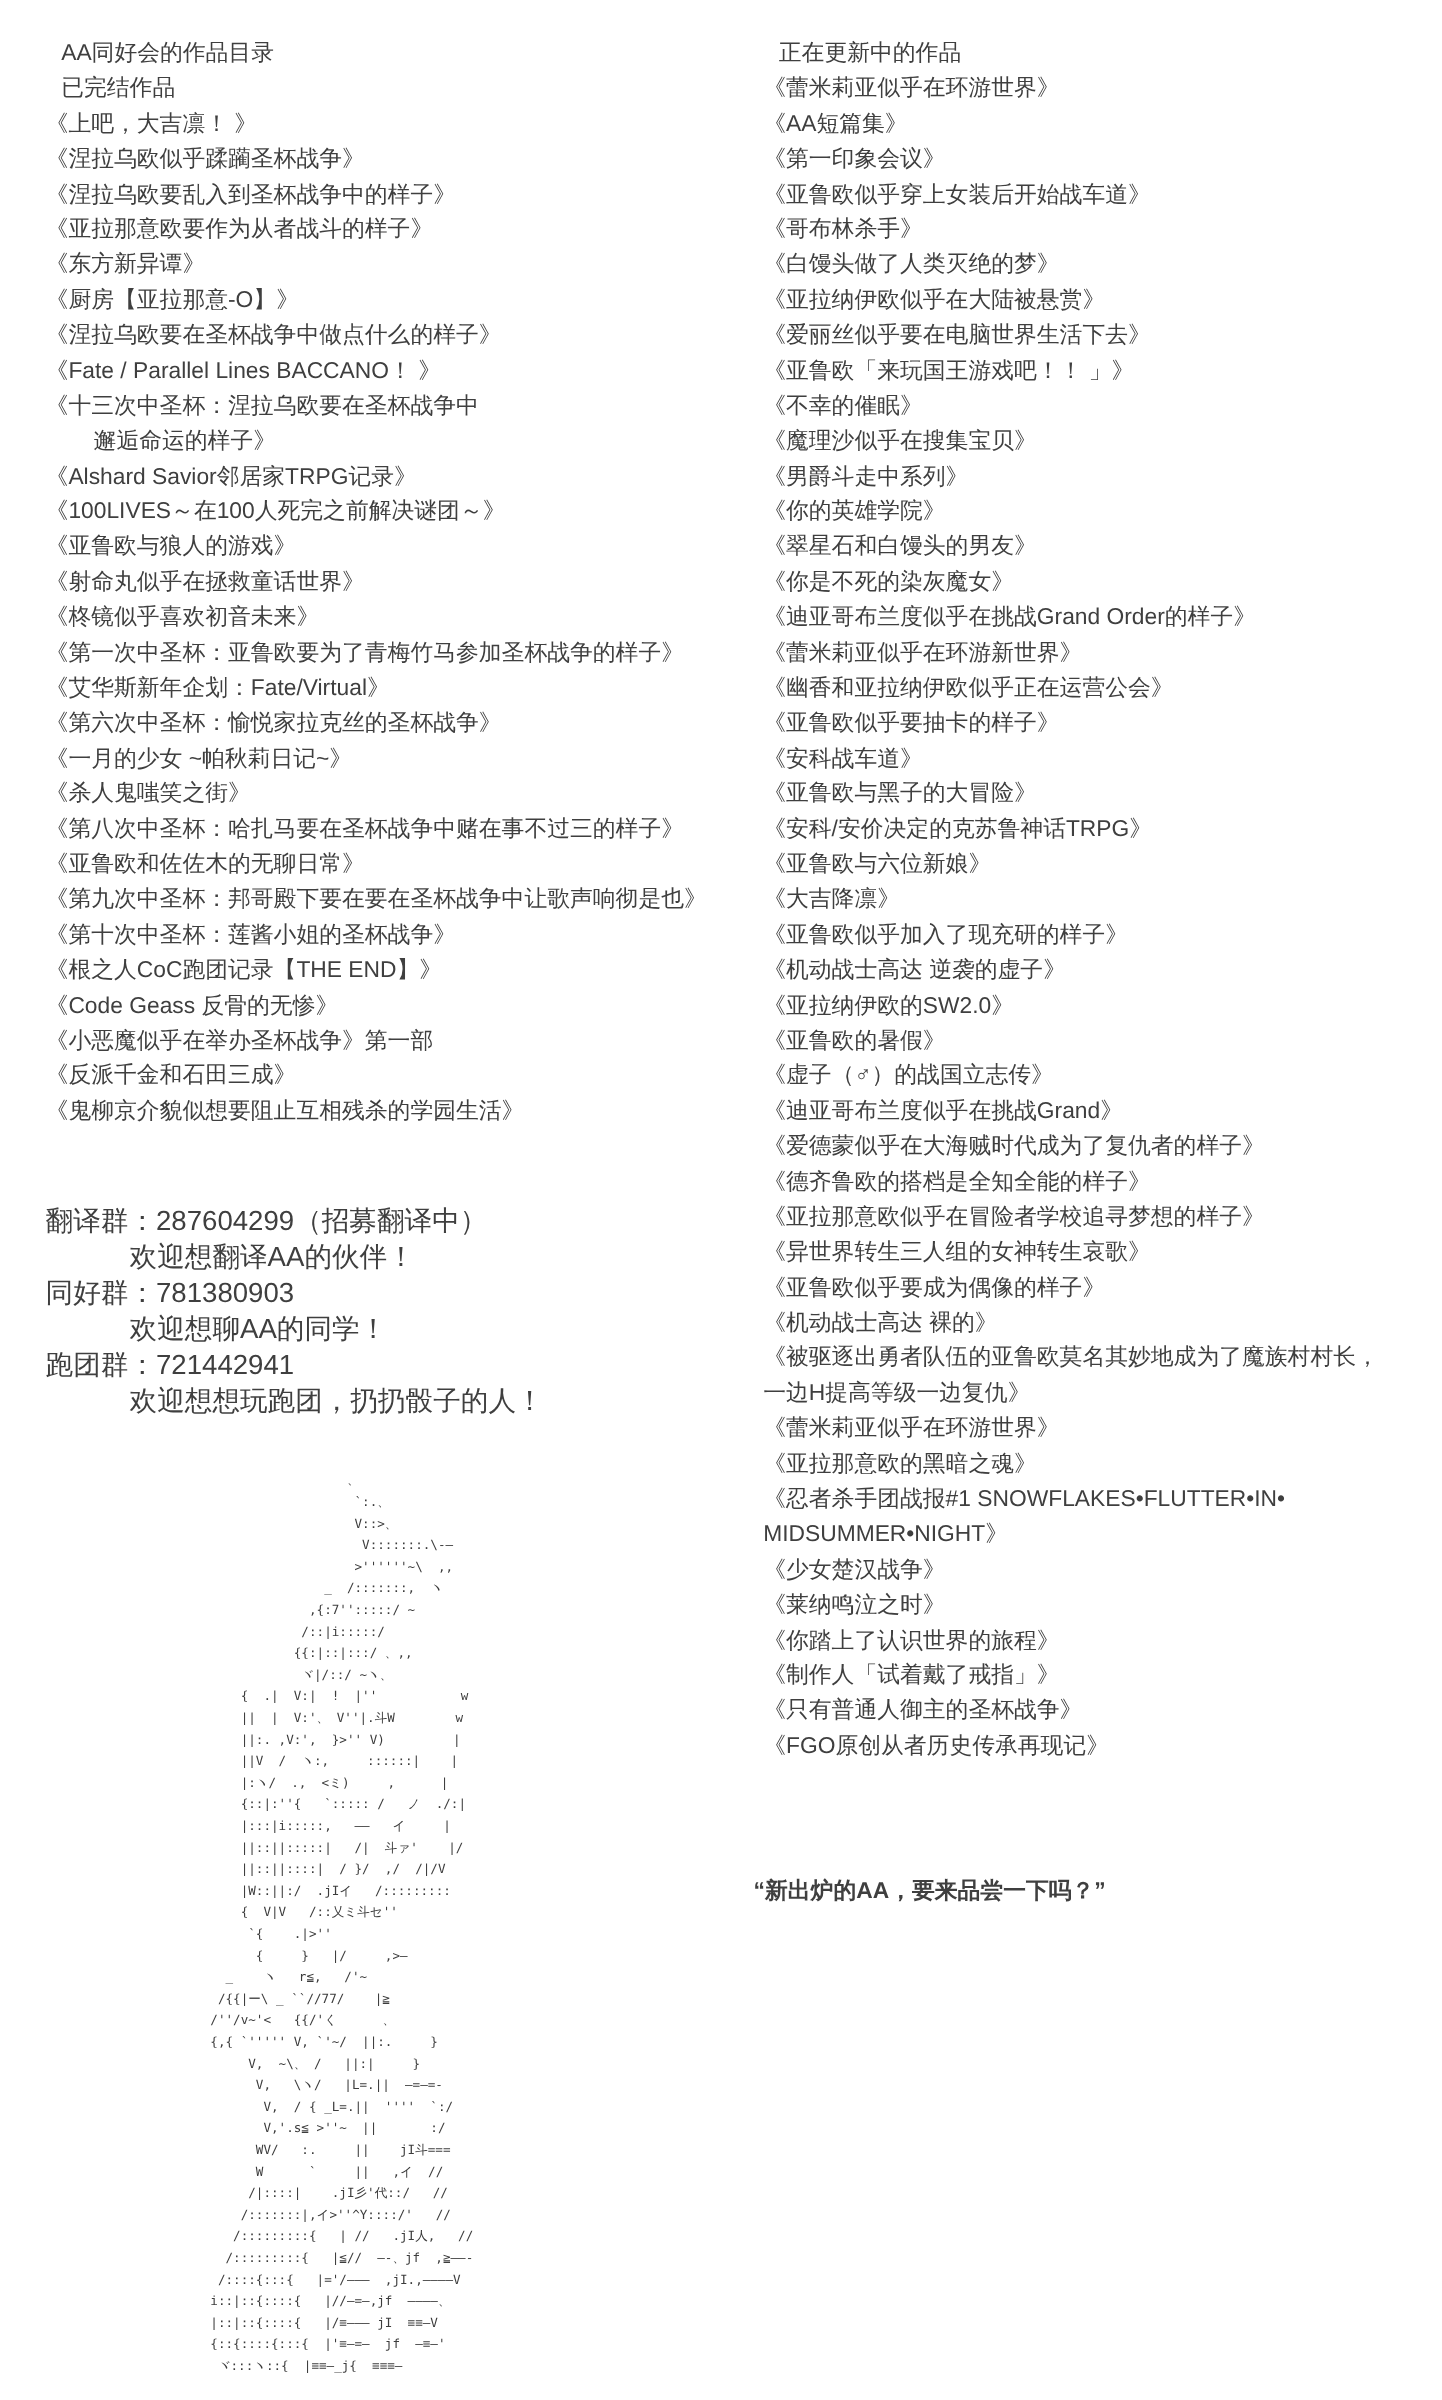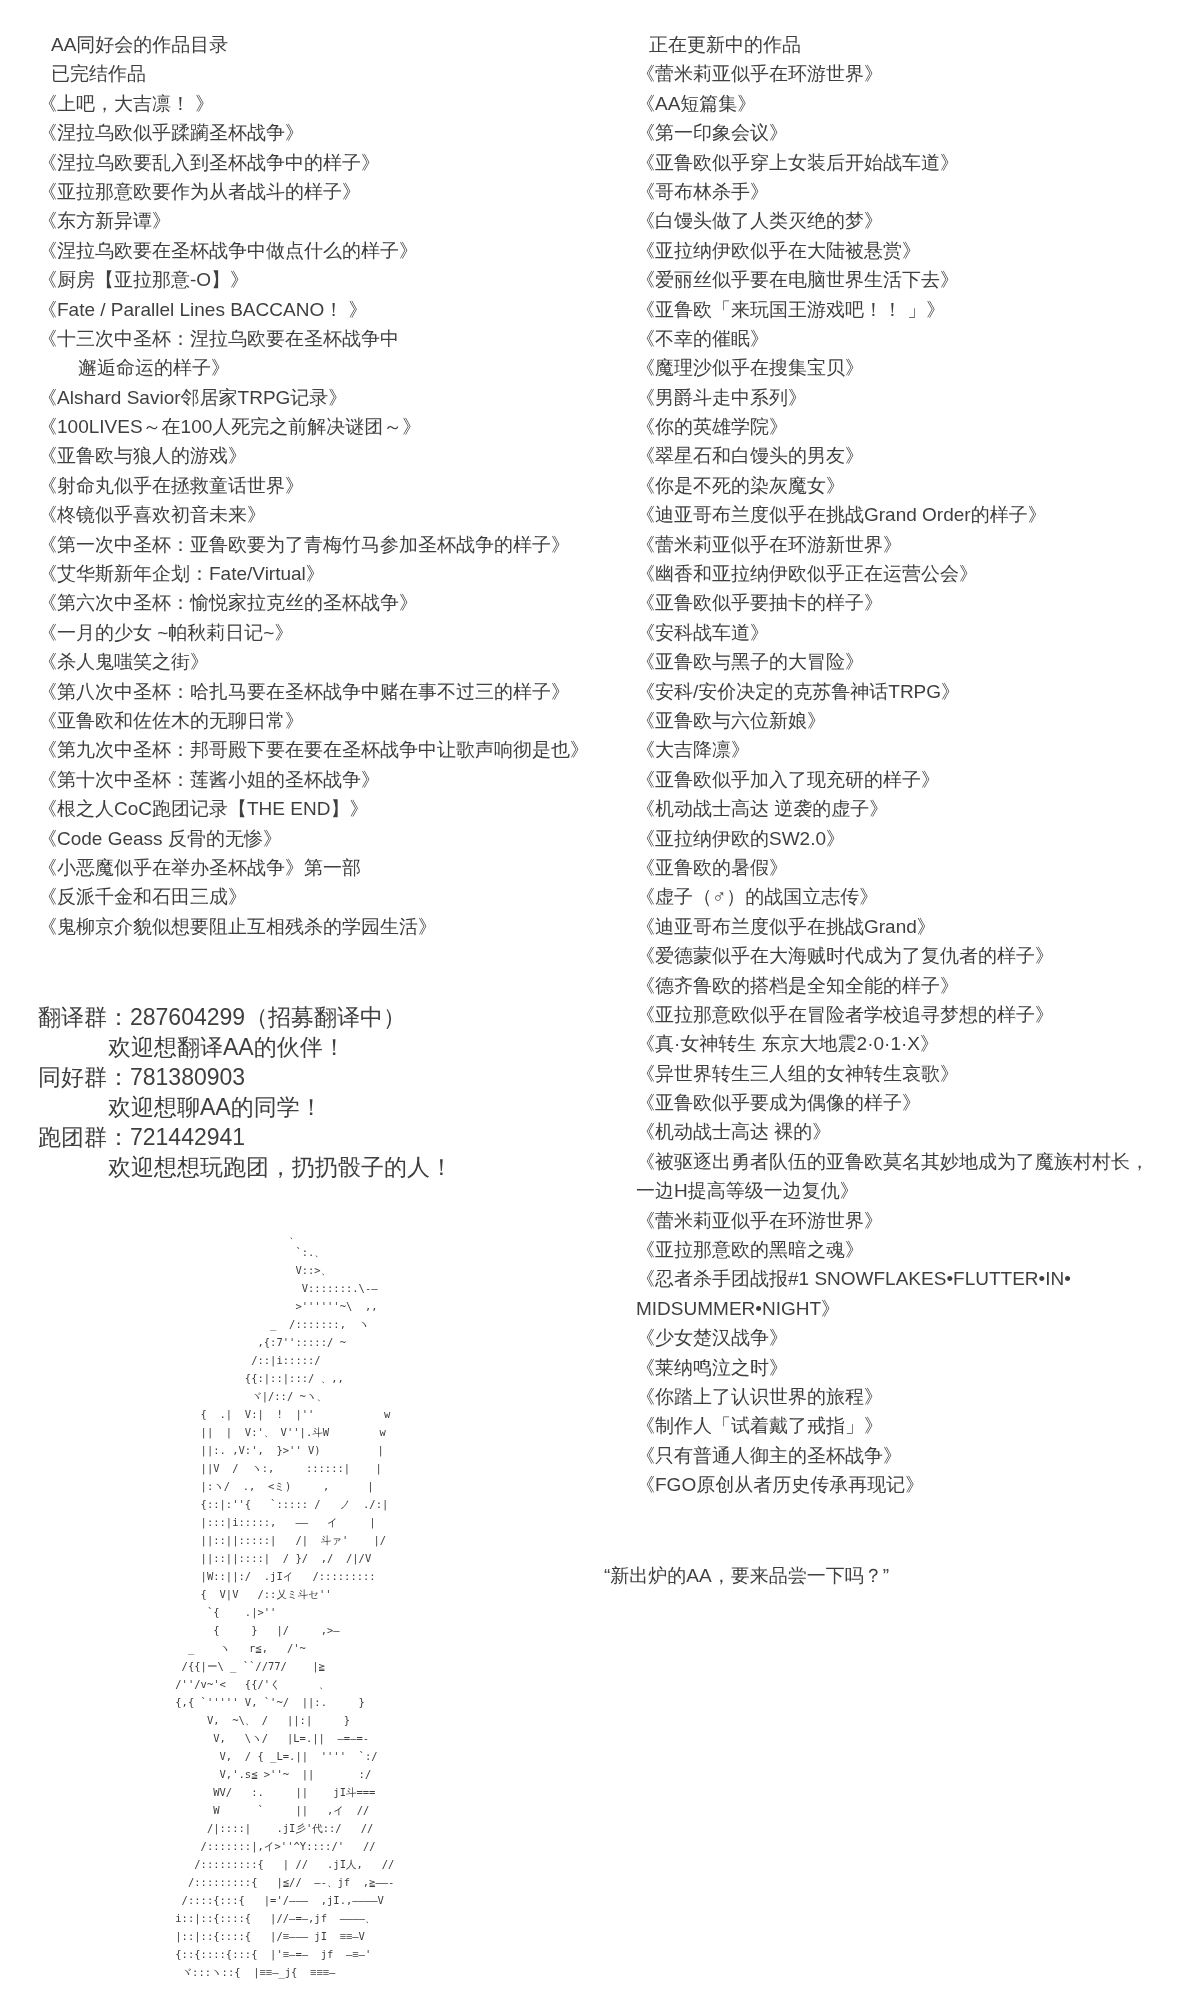--- a/index.html
+++ b/index.html
@@ -20,38 +20,38 @@
   .indent2{padding-left:40px;}
   .indent3{padding-left:70px;}
   .groups{position:absolute;left:38px;top:1002px;white-space:nowrap;}
   .groups .line{height:30px;line-height:30px;font-size:23px;}
   .aa{
     position:absolute;left:150px;top:1225px;margin:0;
     font-family:"DejaVu Sans Mono",monospace;
     font-size:10.5px;line-height:18px;color:#3c3c3c;
     white-space:pre;
   }
-  .quote{position:absolute;left:604px;top:1563px;font-size:19px;white-space:nowrap;}
+  .quote{position:absolute;left:628px;top:1563px;font-size:19px;white-space:nowrap;font-weight:bold;}
 </style>
 </head>
 <body>
 
 <div class="page">
 
   <div class="col left">
     <div class="line col-title">AA同好会的作品目录</div>
     <div class="line col-title">已完结作品</div>
     <div>
         <div class="line">《上吧，大吉凛！ 》</div>
         <div class="line">《涅拉乌欧似乎蹂躏圣杯战争》</div>
         <div class="line">《涅拉乌欧要乱入到圣杯战争中的样子》</div>
         <div class="line">《亚拉那意欧要作为从者战斗的样子》</div>
         <div class="line">《东方新异谭》</div>
+        <div class="line">《厨房【亚拉那意-O】》</div>
         <div class="line">《涅拉乌欧要在圣杯战争中做点什么的样子》</div>
-        <div class="line">《厨房【亚拉那意-O】》</div>
         <div class="line">《Fate / Parallel Lines BACCANO！ 》</div>
         <div class="line">《十三次中圣杯：涅拉乌欧要在圣杯战争中</div>
         <div class="line indent2">邂逅命运的样子》</div>
         <div class="line">《Alshard Savior邻居家TRPG记录》</div>
         <div class="line">《100LIVES～在100人死完之前解决谜团～》</div>
         <div class="line">《亚鲁欧与狼人的游戏》</div>
         <div class="line">《射命丸似乎在拯救童话世界》</div>
         <div class="line">《柊镜似乎喜欢初音未来》</div>
         <div class="line">《第一次中圣杯：亚鲁欧要为了青梅竹马参加圣杯战争的样子》</div>
         <div class="line">《艾华斯新年企划：Fate/Virtual》</div>
@@ -151,21 +151,20 @@
         <div class="line">《大吉降凛》</div>
         <div class="line">《亚鲁欧似乎加入了现充研的样子》</div>
         <div class="line">《机动战士高达 逆袭的虚子》</div>
         <div class="line">《亚拉纳伊欧的SW2.0》</div>
         <div class="line">《亚鲁欧的暑假》</div>
         <div class="line">《虚子（♂）的战国立志传》</div>
         <div class="line">《迪亚哥布兰度似乎在挑战Grand》</div>
         <div class="line">《爱德蒙似乎在大海贼时代成为了复仇者的样子》</div>
         <div class="line">《德齐鲁欧的搭档是全知全能的样子》</div>
         <div class="line">《亚拉那意欧似乎在冒险者学校追寻梦想的样子》</div>
-        <div class="line">《真·女神转生 东京大地震2·0·1·X》</div>
         <div class="line">《异世界转生三人组的女神转生哀歌》</div>
         <div class="line">《亚鲁欧似乎要成为偶像的样子》</div>
         <div class="line">《机动战士高达 裸的》</div>
         <div class="line">《被驱逐出勇者队伍的亚鲁欧莫名其妙地成为了魔族村村长，</div>
         <div class="line">一边H提高等级一边复仇》</div>
         <div class="line">《蕾米莉亚似乎在环游世界》</div>
         <div class="line">《亚拉那意欧的黑暗之魂》</div>
         <div class="line">《忍者杀手团战报#1 SNOWFLAKES•FLUTTER•IN•</div>
         <div class="line">MIDSUMMER•NIGHT》</div>
         <div class="line">《少女楚汉战争》</div>

